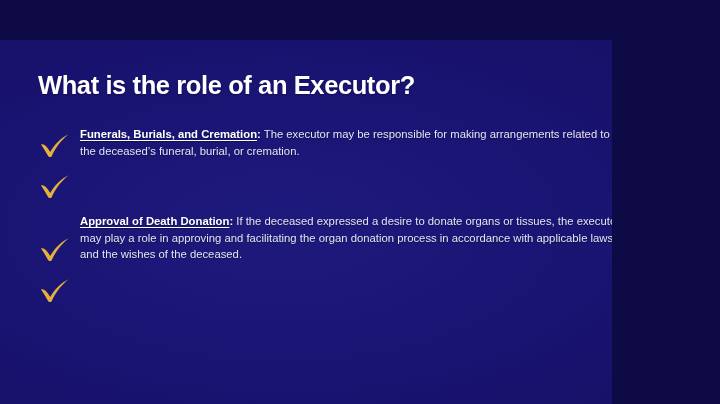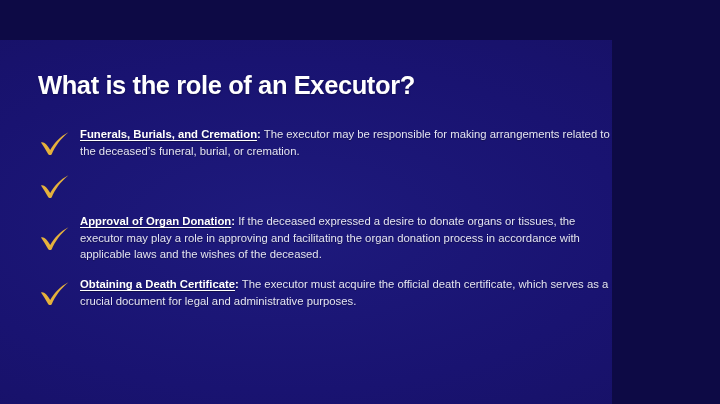--- a/index.html
+++ b/index.html
@@ -88,21 +88,21 @@
   
   #bullets {
     position: absolute;
     left: 38px;
     top: 86px;
     width: 620px;
   }
   .bullet {
     position: relative;
     display: flex;
-    align-items: center;
+    align-items: flex-end;
     margin-bottom: 13px;
   }
   .check-icon {
     flex: 0 0 auto;
     width: 34px;
     height: 26px;
     margin-top: 2px;
     margin-right: 8px;
   }
   .check-icon svg { display: block; }
@@ -165,32 +165,29 @@
       </span>
     </div>
 
     <div class="bullet">
       <span class="check-icon">
         <svg width="34" height="26" viewBox="0 0 34 26" aria-hidden="true">
           <path d="M3 11.5 C6 10.5 9 13.5 12.2 19 C16 12 22 5.5 30.5 1.2 C22.5 7.8 17 15.5 13.6 23.5 C12.2 24.6 10.8 24.2 9.8 22.6 C7.6 18.6 5.3 14.8 3 11.5 Z" fill="#e5b13c"></path>
         </svg>
       </span>
       <span class="bullet-text">
-        <span class="bullet-label">Approval of Organ Donation</span><span class="bullet-colon">:</span><span class="bullet-body"> If the deceased expressed a desire to donate organs or tissues, the executor may play a role in approving and facilitating the organ donation process in accordance with applicable laws and the wishes of the deceased.</span>
+        <span class="bullet-label">Approval of Death Donation</span><span class="bullet-colon">:</span><span class="bullet-body"> If the deceased expressed a desire to donate organs or tissues, the executor may play a role in approving and facilitating the organ donation process in accordance with applicable laws and the wishes of the deceased.</span>
       </span>
     </div>
 
     <div class="bullet">
       <span class="check-icon">
         <svg width="34" height="26" viewBox="0 0 34 26" aria-hidden="true">
           <path d="M3 11.5 C6 10.5 9 13.5 12.2 19 C16 12 22 5.5 30.5 1.2 C22.5 7.8 17 15.5 13.6 23.5 C12.2 24.6 10.8 24.2 9.8 22.6 C7.6 18.6 5.3 14.8 3 11.5 Z" fill="#e5b13c"></path>
         </svg>
-      </span>
-      <span class="bullet-text">
-        <span class="bullet-label">Obtaining a Death Certificate</span><span class="bullet-colon">:</span><span class="bullet-body"> The executor must acquire the official death certificate, which serves as a crucial document for legal and administrative purposes.</span>
       </span>
     </div>
 
   </div>
 
   <div id="bottom-rail">
     <div id="bottom-rail-tick"></div>
   </div>
 
 </div>

